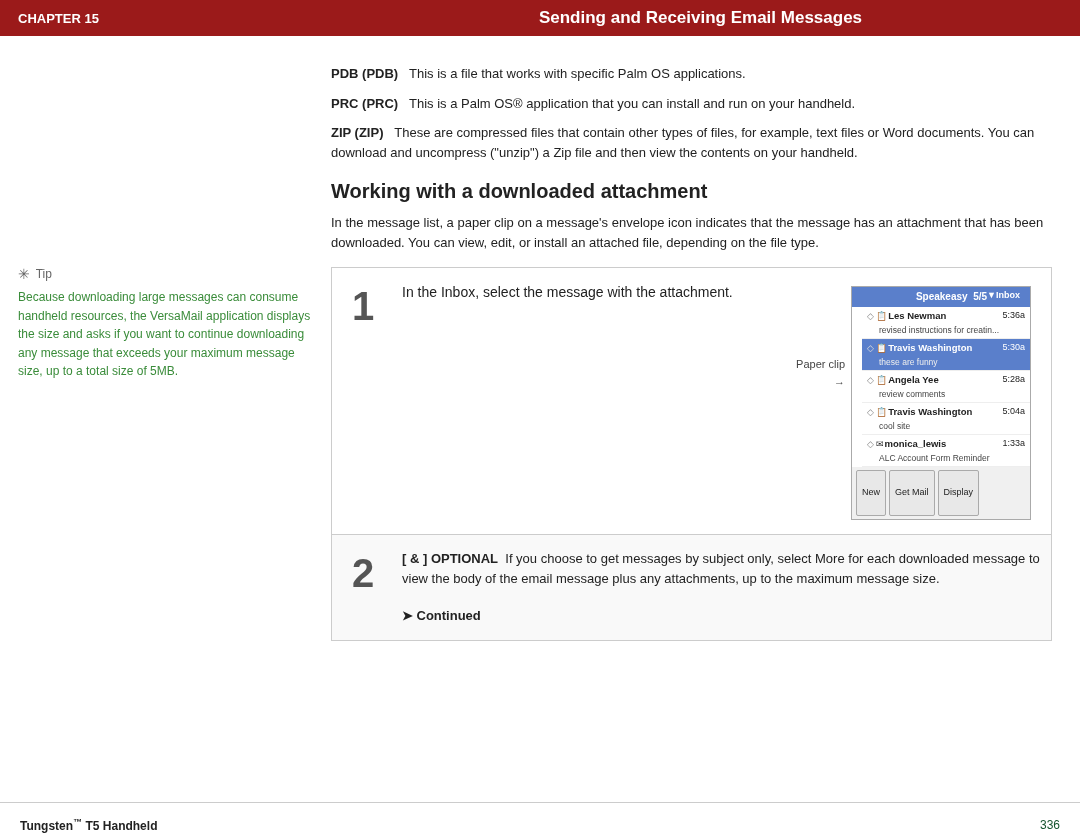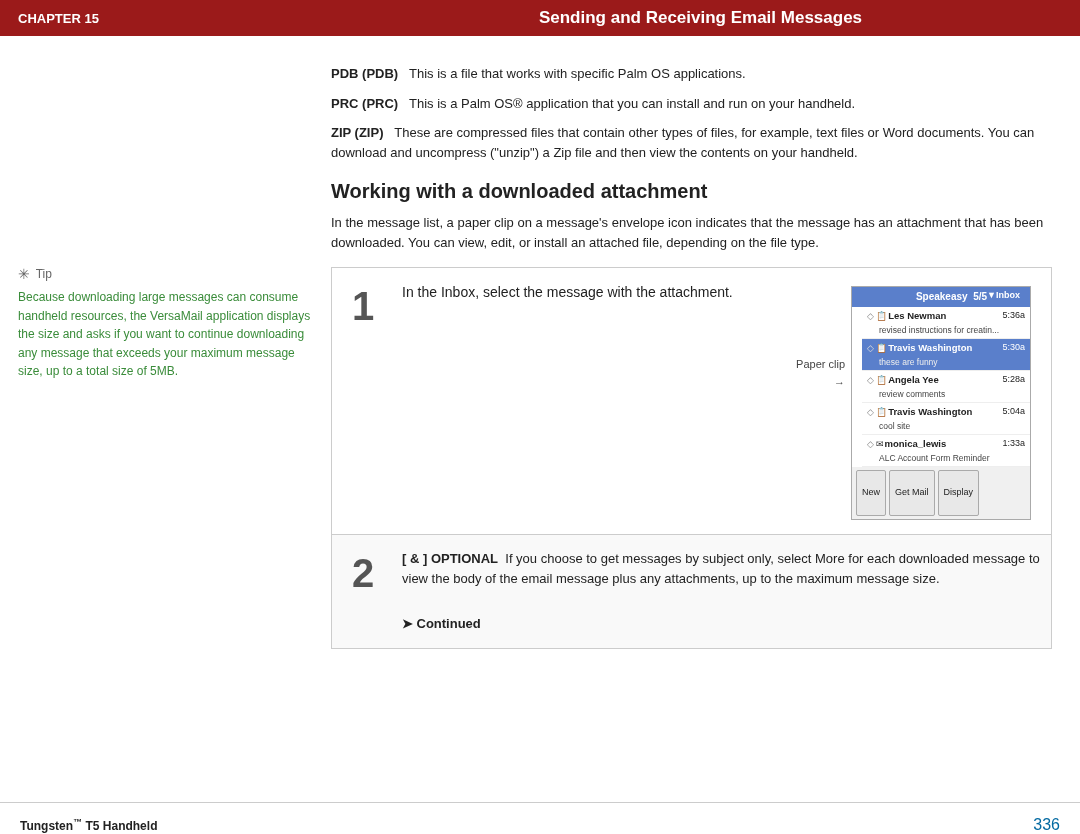--- a/index.html
+++ b/index.html
@@ -242,22 +242,22 @@
     }
     .footer-brand {
       font-weight: bold;
       font-size: 12px;
     }
     .footer-tm {
       font-size: 9px;
       vertical-align: super;
     }
     .footer-page {
-      color: #0369a1;
-      font-size: 16px;
+      color: #14532d;
+      font-size: 12px;
     }
     .palm-highlighted {
       background: #5a7fcb;
       color: #fff;
     }
     .palm-highlighted .palm-row-name,
     .palm-highlighted .palm-row-time {
       color: #fff;
     }
     .diamond {
@@ -395,21 +395,21 @@
               </div>
             </div>
           </div>
         </div>
       </div>
 
       <div class="step" style="background:#f9f9f9;">
         <div class="step-number">2</div>
         <div class="step-content">
           <div class="step-text">
-            <div style="font-size:13px; line-height:1.55; margin-bottom:24px;">
+            <div style="font-size:13px; line-height:1.55; margin-bottom:16px;">
               <span class="optional-tag">[ &amp; ]  OPTIONAL</span>
               &nbsp;<span>If you choose to get messages by subject only, select More for each downloaded message to view the body of the email message plus any attachments, up to the maximum message size.</span>
             </div>
             <div class="continued">
               <span class="continued-arrow">➤ </span>
               <span>Continued</span>
             </div>
           </div>
         </div>
       </div>

